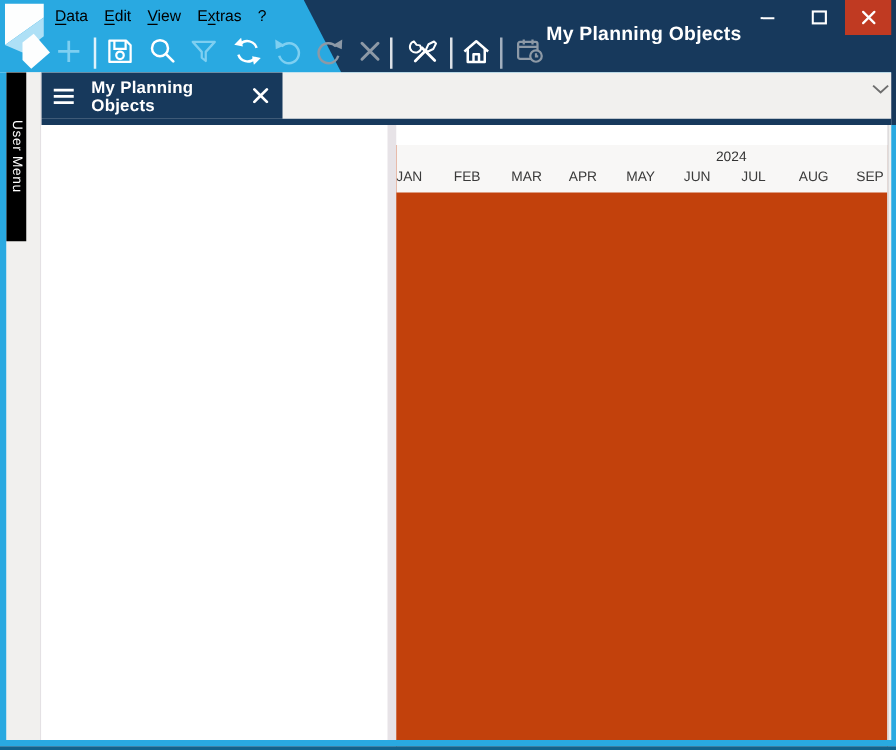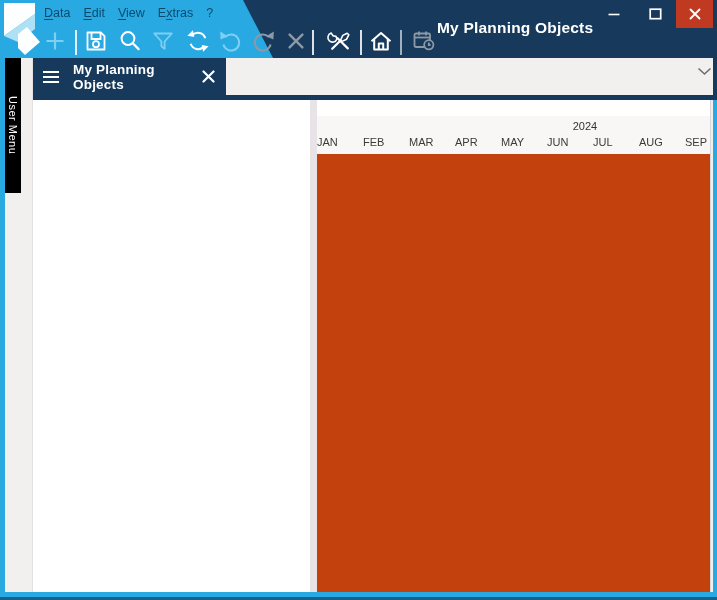--- a/index.html
+++ b/index.html
@@ -5,21 +5,21 @@
   * { margin:0; padding:0; box-sizing:border-box; }
   body { background:#cccccc; font-family:"Liberation Sans", sans-serif; }
   #frame { position:relative; width:717px; height:600px; overflow:hidden; background:#ffffff; }
 
   
   .header { position:absolute; left:0; top:0; width:717px; height:58px; background:#29A9E1; }
   .header-dark { position:absolute; left:0; top:0; width:717px; height:58px; background:#17395C;
                  clip-path:polygon(243px 0px, 717px 0px, 717px 58px, 273px 58px); }
   .logo { position:absolute; left:2px; top:1px; width:40px; height:55px; }
   .menubar { position:absolute; left:44px; top:4px; height:19px; display:flex; gap:13px; align-items:center; }
-  .menu-item { color:#0c4a6e; font-size:12.5px; line-height:19px; cursor:default; white-space:nowrap; }
+  .menu-item { color:#000000; font-size:12.5px; line-height:19px; cursor:default; white-space:nowrap; }
   .menu-item .accel { text-decoration:underline; text-underline-offset:2px; }
   .apptitle { position:absolute; left:437px; top:19px; color:#fff; font-size:15.5px; font-weight:bold; letter-spacing:.2px; }
 
   .winctl { position:absolute; top:0; height:28px; display:flex; align-items:center; justify-content:center; }
   #btn-min { left:593px; width:42px; }
   #btn-max { left:635px; width:41px; }
   #btn-close { left:676px; width:38px; background:#C03A22; }
 
   
   .tbicon { position:absolute; top:27px; width:28px; height:28px; display:flex; align-items:center; justify-content:center; }

